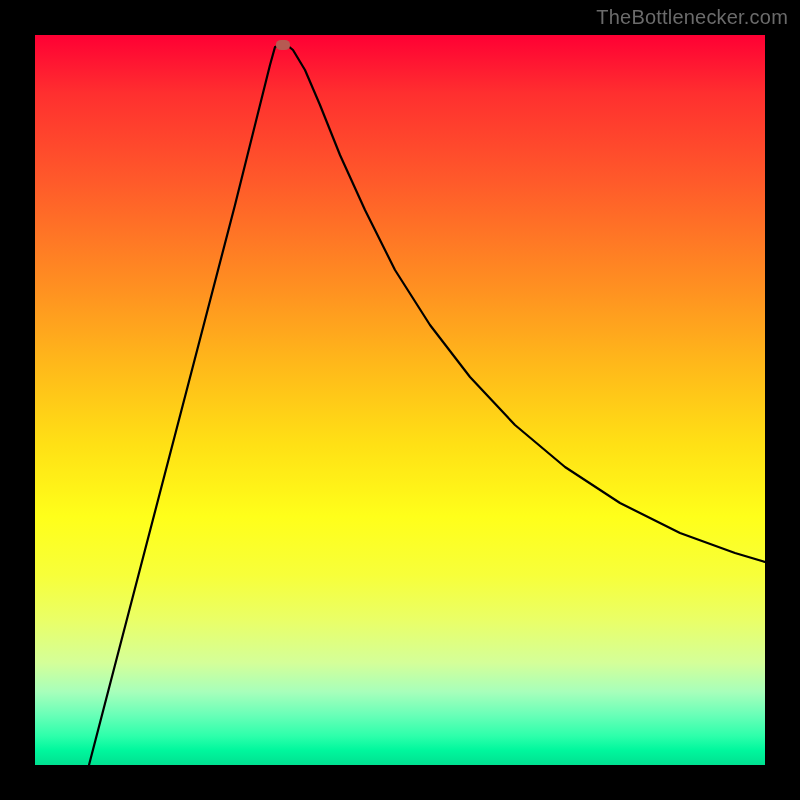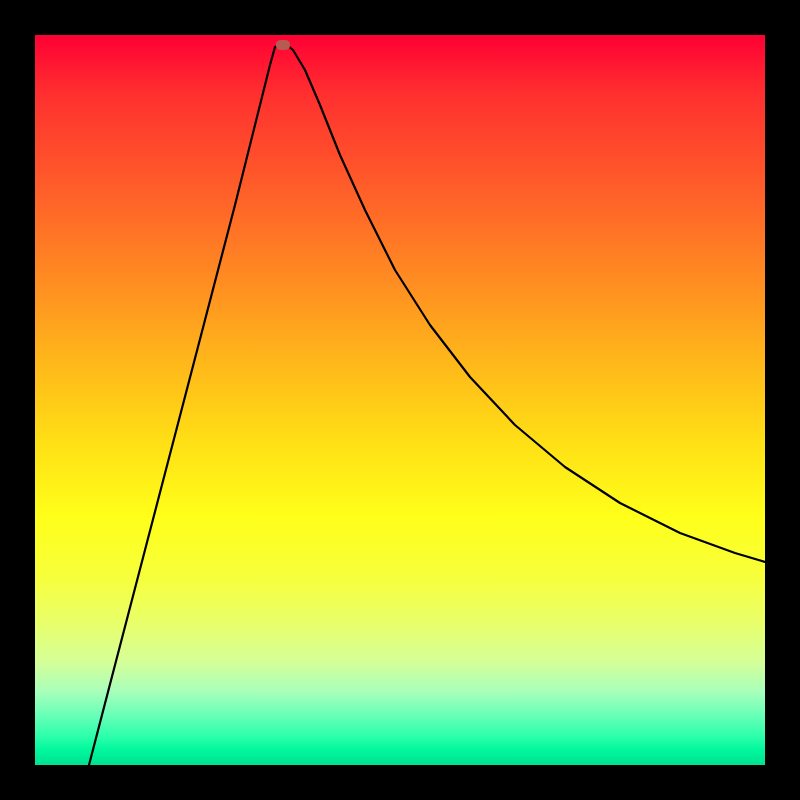--- a/index.html
+++ b/index.html
@@ -83,13 +83,14 @@
 
 <div class="frame">
   <div class="plot-area"></div>
 
   <svg class="curve-svg" viewBox="0 0 730 730" preserveAspectRatio="none">
     <path class="curve-path" id="curve-path" d="M54.0 730.0 L80.0 630.0 L110.0 515.0 L140.0 400.0 L170.0 285.0 L200.0 170.0 L225.0 70.0 L235.0 30.0 L240.0 12.0 L246.0 10.0 L252.0 10.0 L258.0 15.0 L270.0 35.0 L285.0 70.0 L305.0 120.0 L330.0 175.0 L360.0 235.0 L395.0 290.0 L435.0 342.0 L480.0 390.0 L530.0 432.0 L585.0 468.0 L645.0 498.0 L700.0 518.0 L730.0 527.0"></path>
   </svg>
 
   <div class="marker" id="min-marker" style="left: 283px; top: 45px;"></div>
 
+  <div class="attribution">TheBottlenecker.com</div>
 </div>
 
 </body></html>

